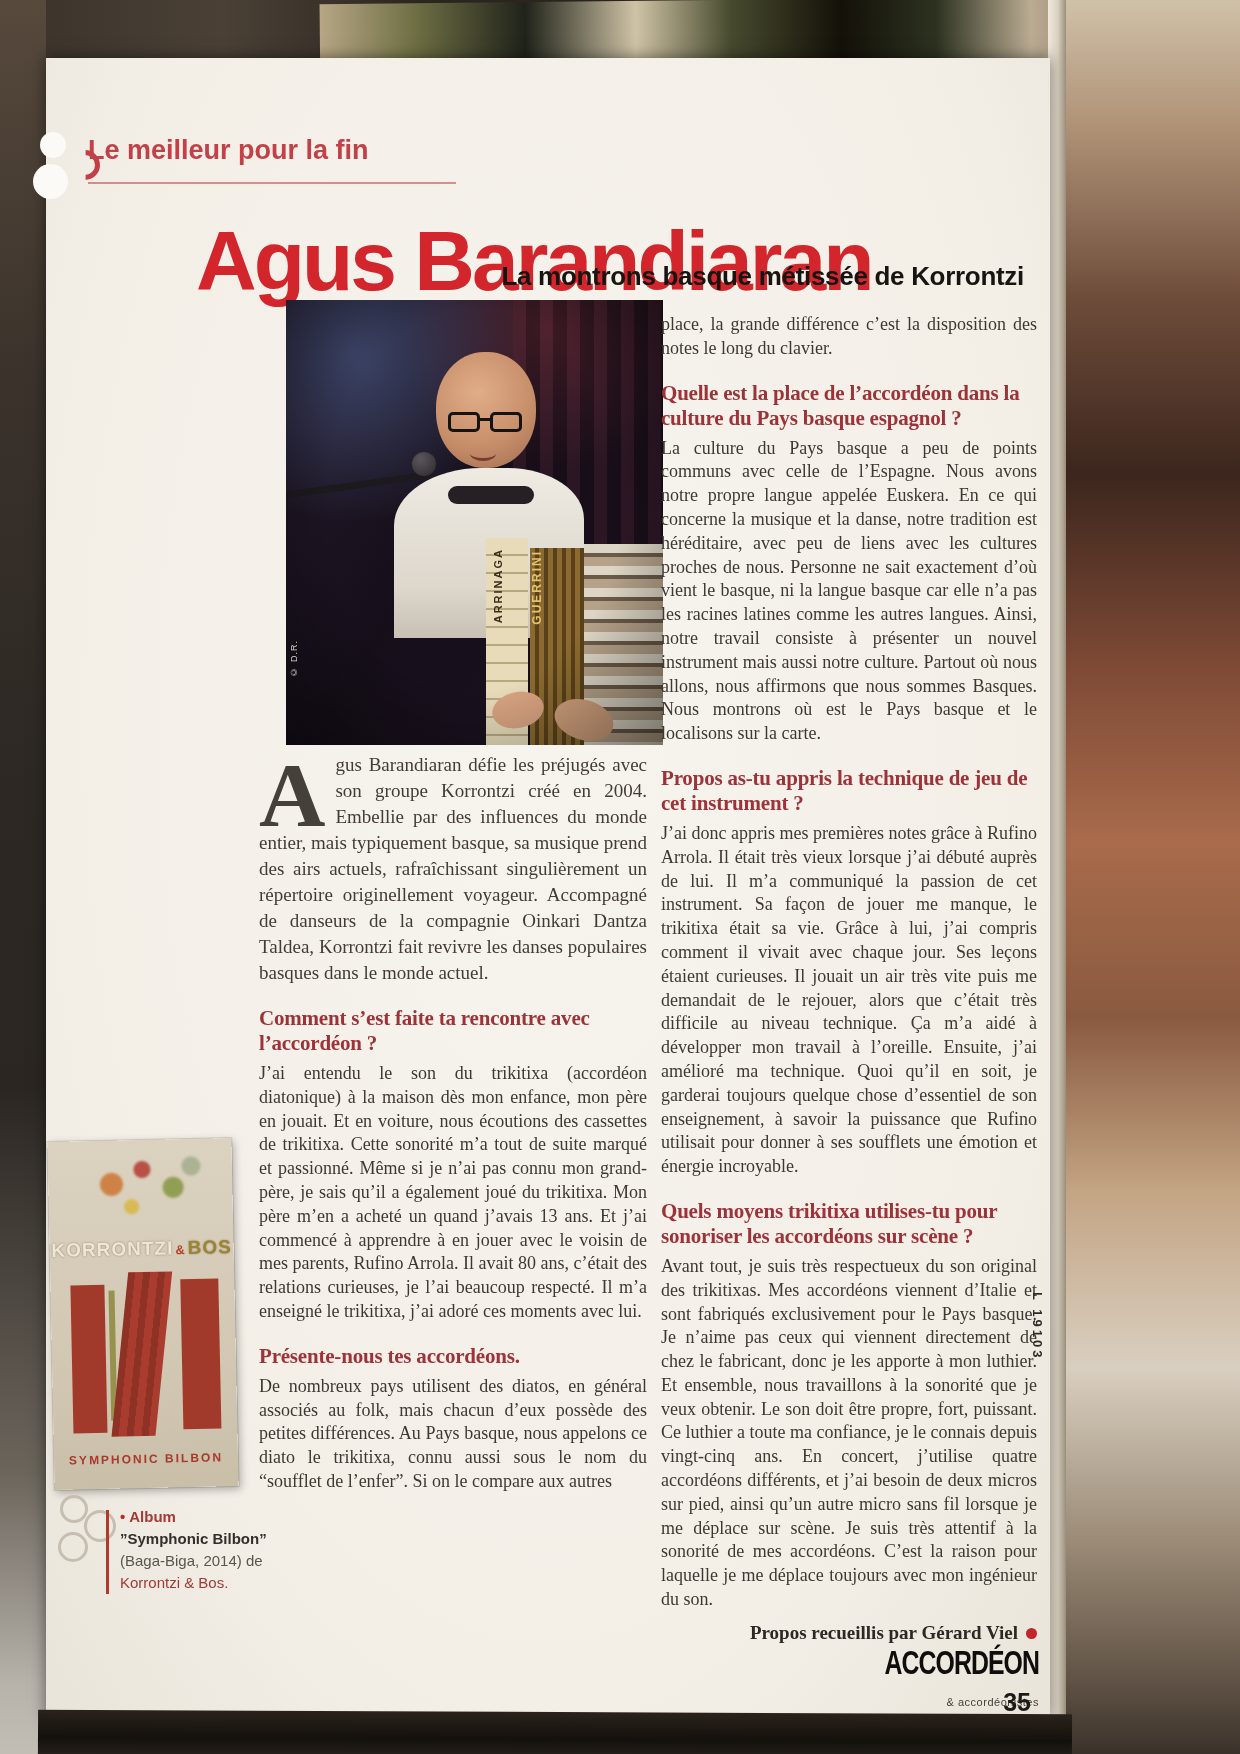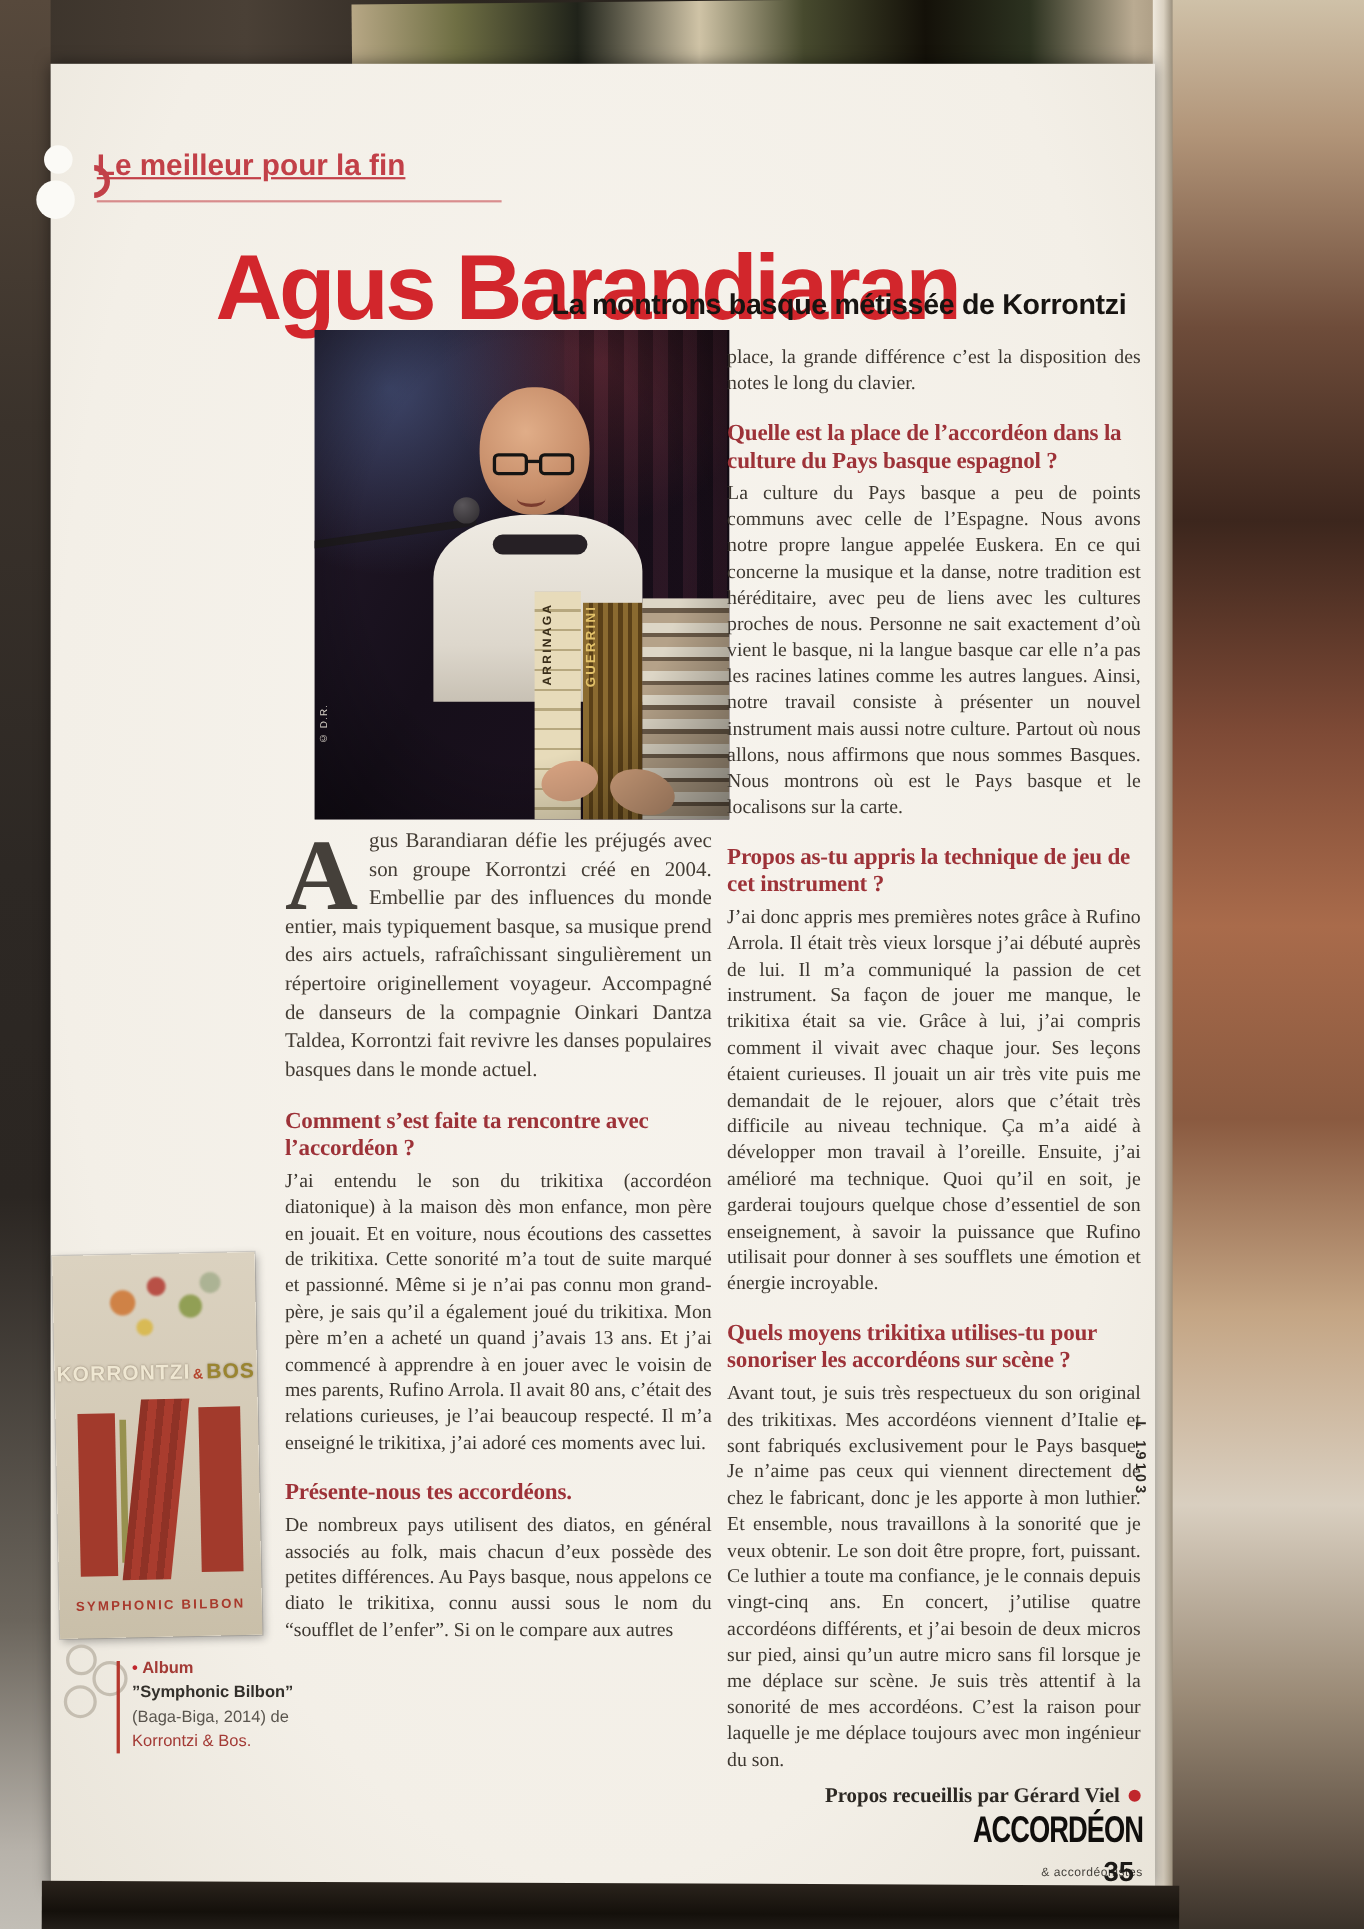--- a/index.html
+++ b/index.html
@@ -25,21 +25,21 @@
   
   .page{position:absolute;left:46px;top:58px;width:1004px;height:1660px;z-index:2;
     background:radial-gradient(ellipse at 50% 40%, #f7f4ee 0%, #f3efe7 70%, #e9e4d9 100%);
     box-shadow:0 0 14px rgba(0,0,0,.5);}
   
   .dot-w1{position:absolute;left:40px;top:132px;width:26px;height:26px;border-radius:50%;background:#fbfaf6;z-index:3;}
   .dot-w2{position:absolute;left:33px;top:164px;width:35px;height:35px;border-radius:50%;background:#fbfaf6;z-index:3;}
   .dot-red{position:absolute;left:70px;top:150px;width:30px;height:30px;border-radius:50%;
     border:5px solid #c24048;box-sizing:border-box;clip-path:inset(0 0 0 52%);z-index:2;}
   
-  .kicker{position:absolute;left:42px;top:78px;font:600 27px/1.1 "Liberation Sans",sans-serif;color:#c24048;letter-spacing:0;text-decoration:underline;}
+  .kicker{position:absolute;left:42px;top:78px;font:600 27px/1.1 "Liberation Sans",sans-serif;color:#c24048;letter-spacing:0;}
   .kicker-line{position:absolute;left:42px;top:124px;width:368px;height:2px;background:rgba(193,58,66,.55);}
   
   .title{position:absolute;left:150px;top:116px;width:828px;
     font:900 84px/1 "Liberation Sans",sans-serif;letter-spacing:-3px;color:#d2262c;margin-top:45px;}
   .subtitle{position:absolute;left:150px;top:204px;width:828px;text-align:right;
     font:700 26px/1.1 "Liberation Sans",sans-serif;color:#171411;letter-spacing:-0.3px;}
   
   .standfirst{position:absolute;left:28px;top:494px;width:194px;text-align:right;
     font:700 20px/27px "Liberation Sans",sans-serif;color:#39352f;}
   

